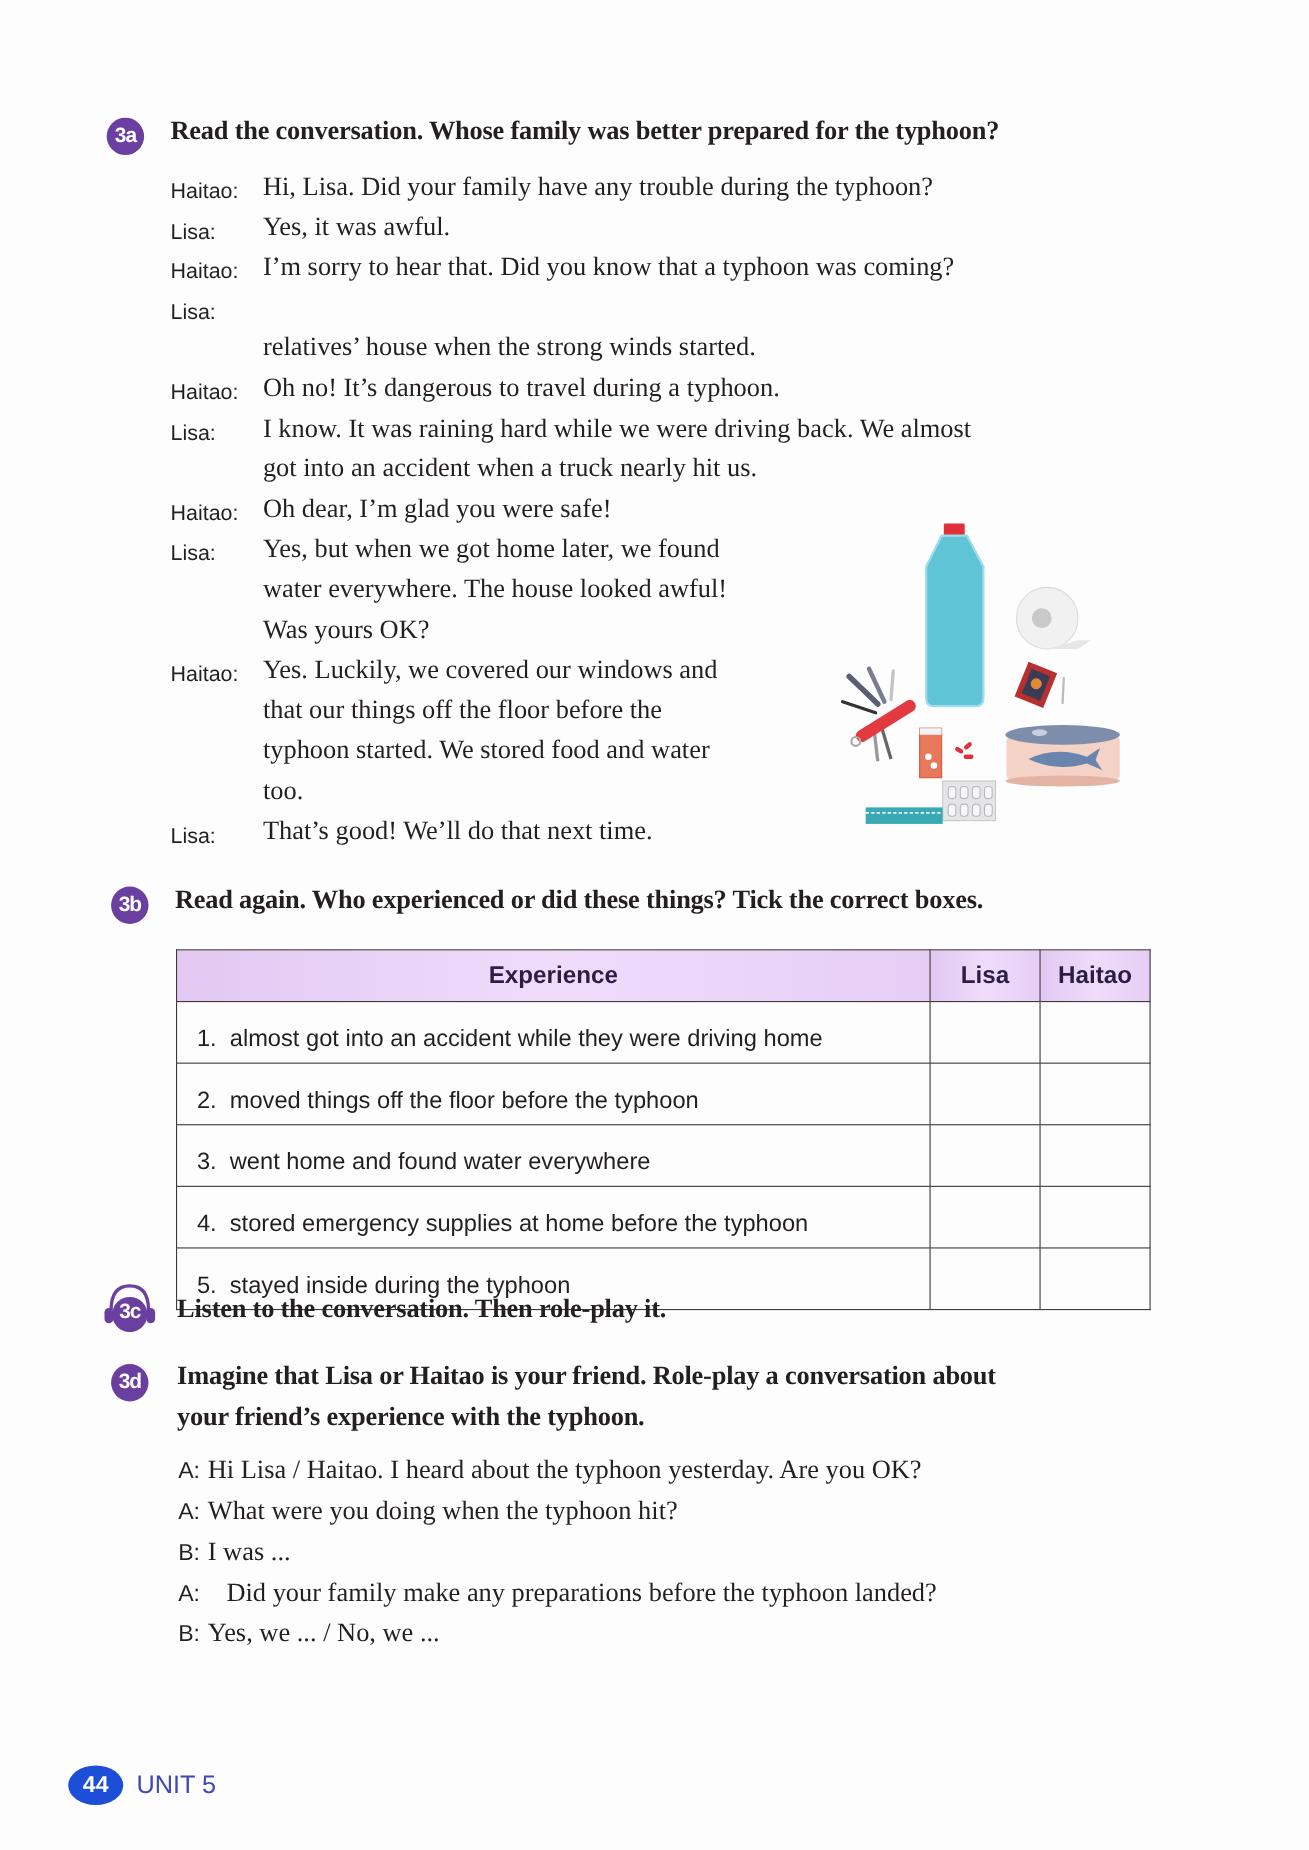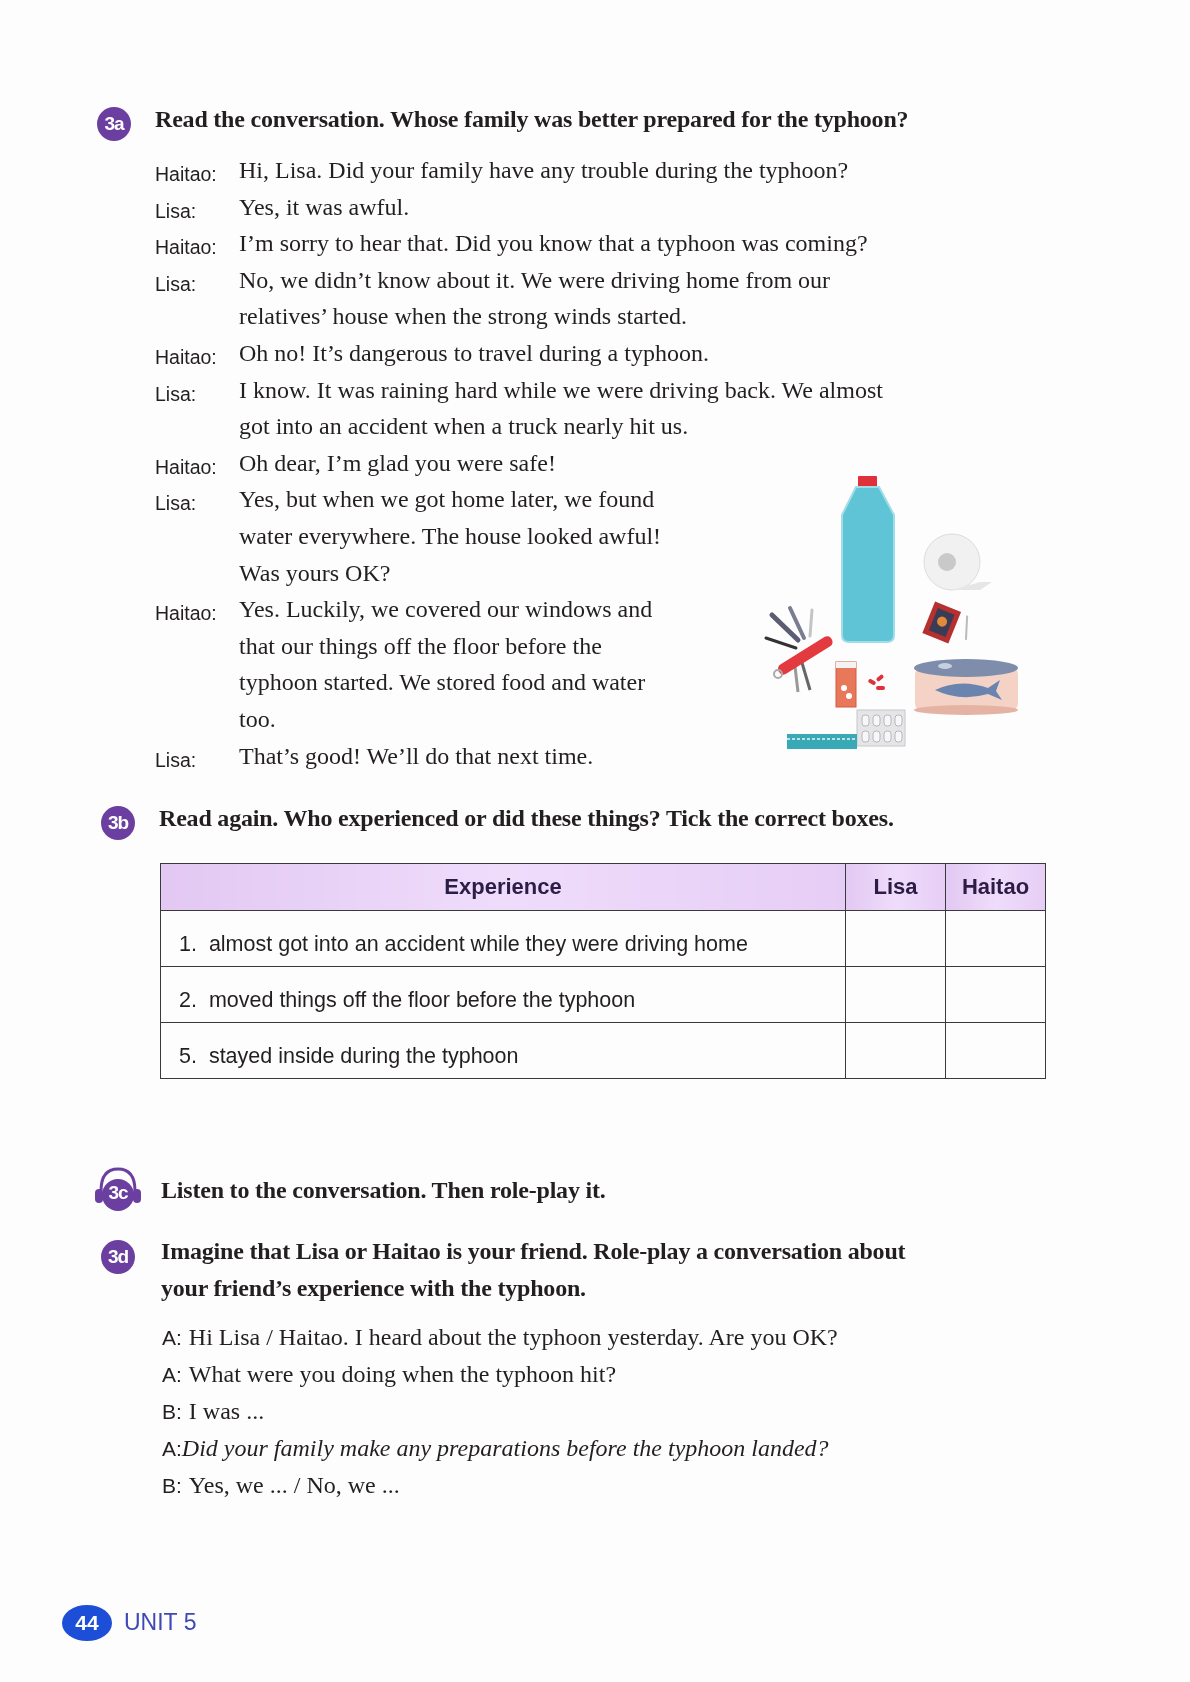--- a/index.html
+++ b/index.html
@@ -65,21 +65,20 @@
     <div class="line">
       <span class="spk">Lisa:</span>
       <span class="txt">Yes, it was awful.</span>
     </div>
     <div class="line">
       <span class="spk">Haitao:</span>
       <span class="txt">I’m sorry to hear that. Did you know that a typhoon was coming?</span>
     </div>
     <div class="line">
       <span class="spk">Lisa:</span>
-      <span class="txt">No, we didn’t know about it. We were driving home from our</span>
     </div>
     <div class="line">
       <span class="txt">relatives’ house when the strong winds started.</span>
     </div>
     <div class="line">
       <span class="spk">Haitao:</span>
       <span class="txt">Oh no! It’s dangerous to travel during a typhoon.</span>
     </div>
     <div class="line">
       <span class="spk">Lisa:</span>
@@ -211,20 +210,30 @@
         <td style="white-space: pre;">1.  almost got into an accident while they were driving home</td>
         <td class="tick"></td>
         <td class="tick"></td>
       </tr>
       <tr>
         <td style="white-space: pre;">2.  moved things off the floor before the typhoon</td>
         <td class="tick"></td>
         <td class="tick"></td>
       </tr>
       <tr>
+        <td style="white-space: pre;">3.  went home and found water everywhere</td>
+        <td class="tick"></td>
+        <td class="tick"></td>
+      </tr>
+      <tr>
+        <td style="white-space: pre;">4.  stored emergency supplies at home before the typhoon</td>
+        <td class="tick"></td>
+        <td class="tick"></td>
+      </tr>
+      <tr>
         <td style="white-space: pre;">5.  stayed inside during the typhoon</td>
         <td class="tick"></td>
         <td class="tick"></td>
       </tr>
     </tbody>
 </table>
 
 <div style="position:absolute;left:93px;top:1165px;width:50px;height:46px;">
   <svg width="50" height="46" viewBox="0 0 50 46">
     <path d="M8 26 Q8 4 25 4 Q42 4 42 26" fill="none" stroke="#6b3fa0" stroke-width="3"></path>
@@ -237,18 +246,18 @@
 <div class="heading" style="left:161px;top:1177px;text-align:center;">Listen to the conversation. Then role-play it.</div>
 
 <div class="badge" style="left:101px;top:1240px;">3d</div>
 <div class="heading" style="left:161px;top:1238px;">Imagine that Lisa or Haitao is your friend. Role-play a conversation about</div>
 <div class="heading" style="left:161px;top:1275px;">your friend’s experience with the typhoon.</div>
 
 <div class="dlg2" id="dlg3d">
     <div class="line"><span class="abk">A:</span><span style="margin-left: 7px;">Hi Lisa / Haitao. I heard about the typhoon yesterday. Are you OK?</span></div>
     <div class="line"><span class="abk">A:</span><span style="margin-left: 7px;">What were you doing when the typhoon hit?</span></div>
     <div class="line"><span class="abk">B:</span><span style="margin-left: 7px;">I was ...</span></div>
-    <div class="line"><span class="abk">A:</span><span style="margin-left: 0; font-style: italic;">Did your family make any preparations before the typhoon landed?</span></div>
+    <div class="line"><span class="abk">A:</span><span style="margin-left: 24px;">Did your family make any preparations before the typhoon landed?</span></div>
     <div class="line"><span class="abk">B:</span><span style="margin-left: 7px;">Yes, we ... / No, we ...</span></div>
   </div>
 
 <div class="footer-num">44</div>
 <div class="footer-unit">UNIT 5</div>
 
 </body></html>

